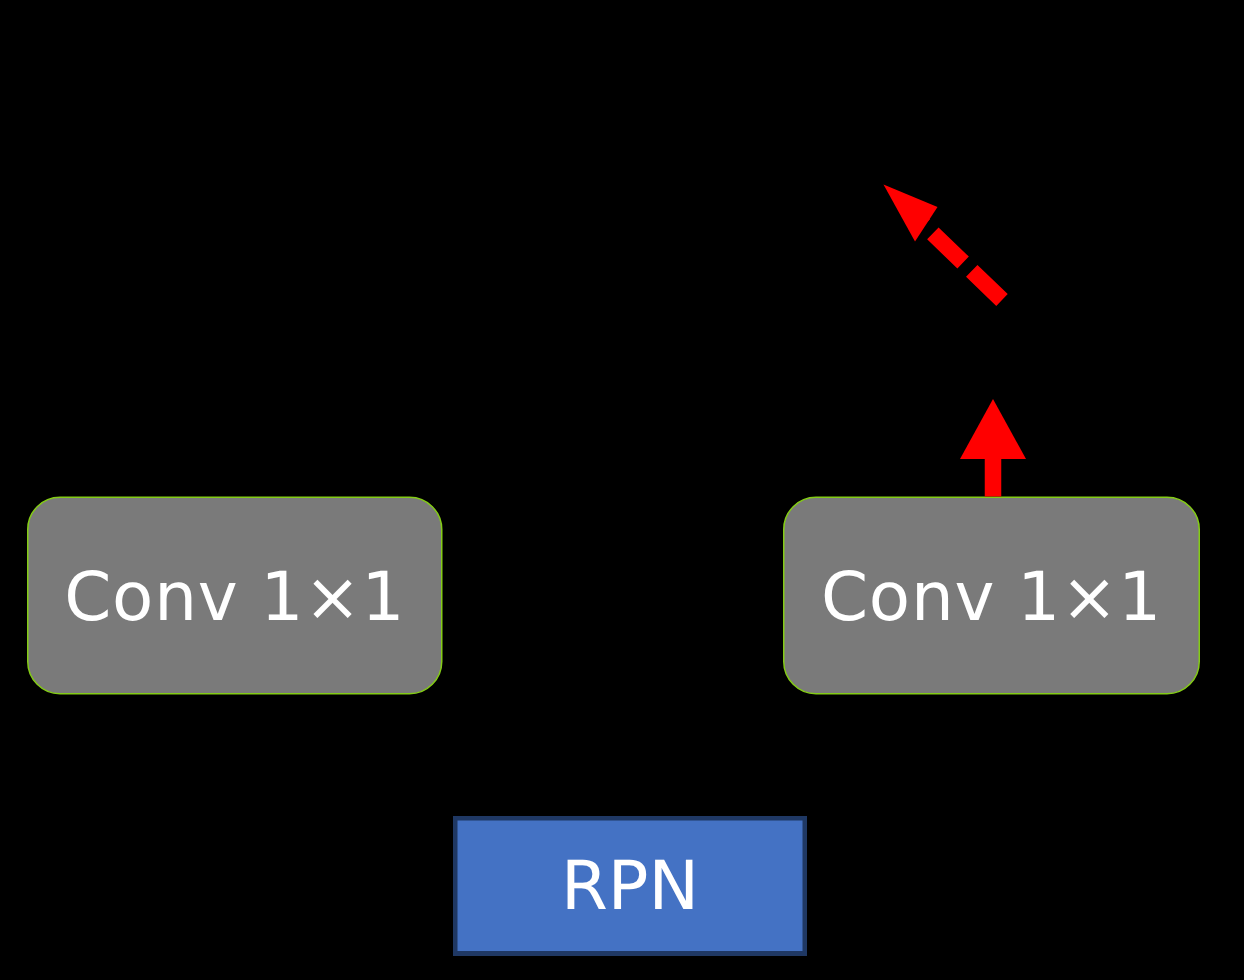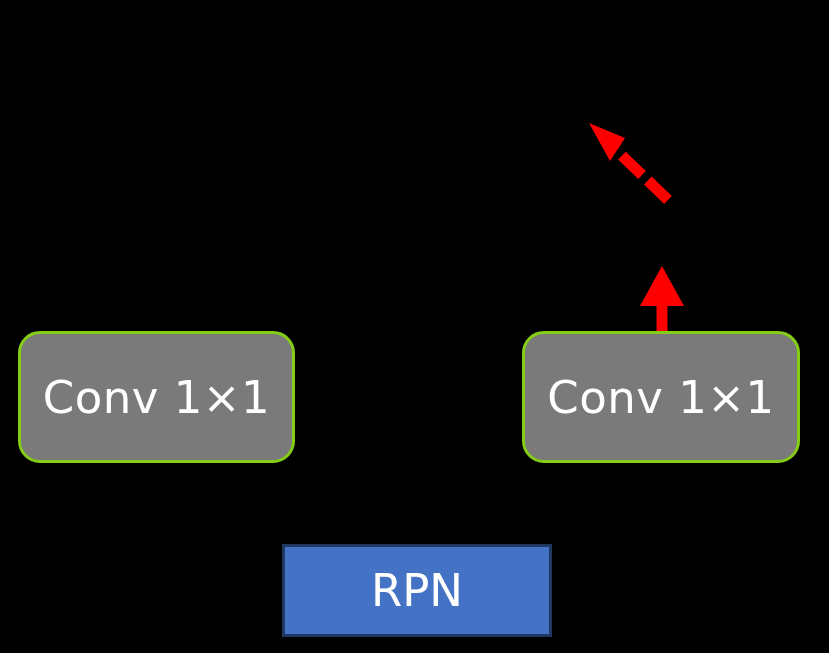--- a/index.html
+++ b/index.html
@@ -20,29 +20,29 @@
     box-sizing: border-box;
     display: flex;
     align-items: center;
     justify-content: center;
     color: #ffffff;
     line-height: 1;
     white-space: nowrap;
   }
   .conv-box {
     background: #7a7a7a;
-    border: 3px solid #84cc16;
+    border: 1px solid #84cc16;
     border-radius: 22px;
     font-size: 45px;
     letter-spacing: 0.5px;
   }
   #conv-left  { left: 18px;  top: 331px; width: 277px; height: 132px; }
   #conv-right { left: 522px; top: 331px; width: 278px; height: 132px; }
   #rpn-box {
-    left: 282px; top: 544px; width: 270px; height: 93px;
+    left: 302px; top: 544px; width: 236px; height: 93px;
     background: #4472c4;
     border: 3px solid #1f3864;
     border-radius: 0;
     font-size: 45px;
   }
   .arrow-layer {
     position: absolute;
     left: 0; top: 0;
     width: 829px; height: 653px;
     pointer-events: none;

